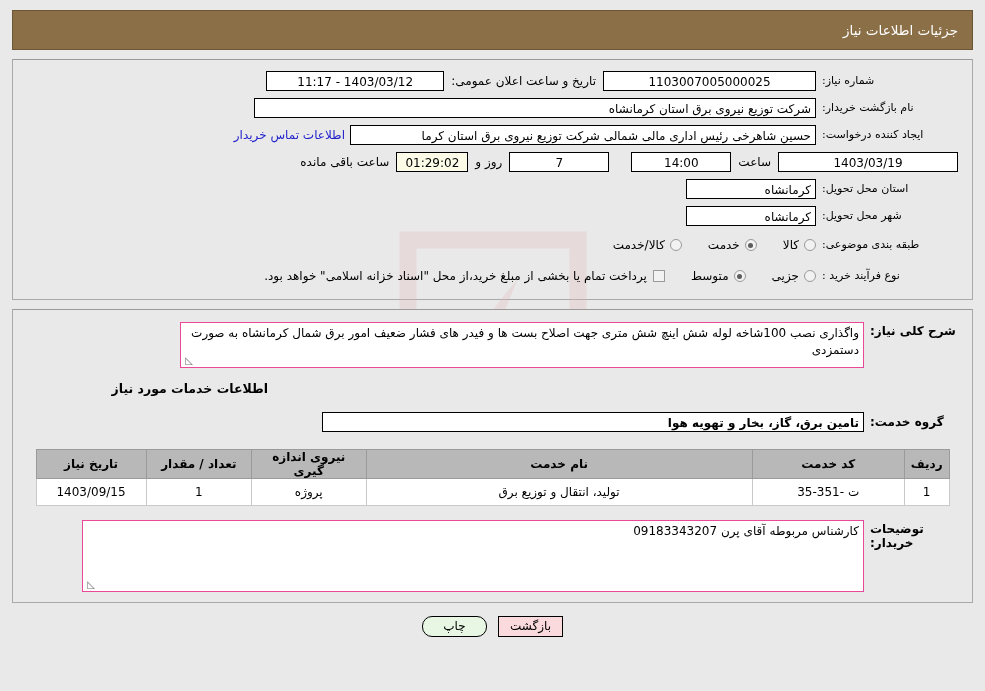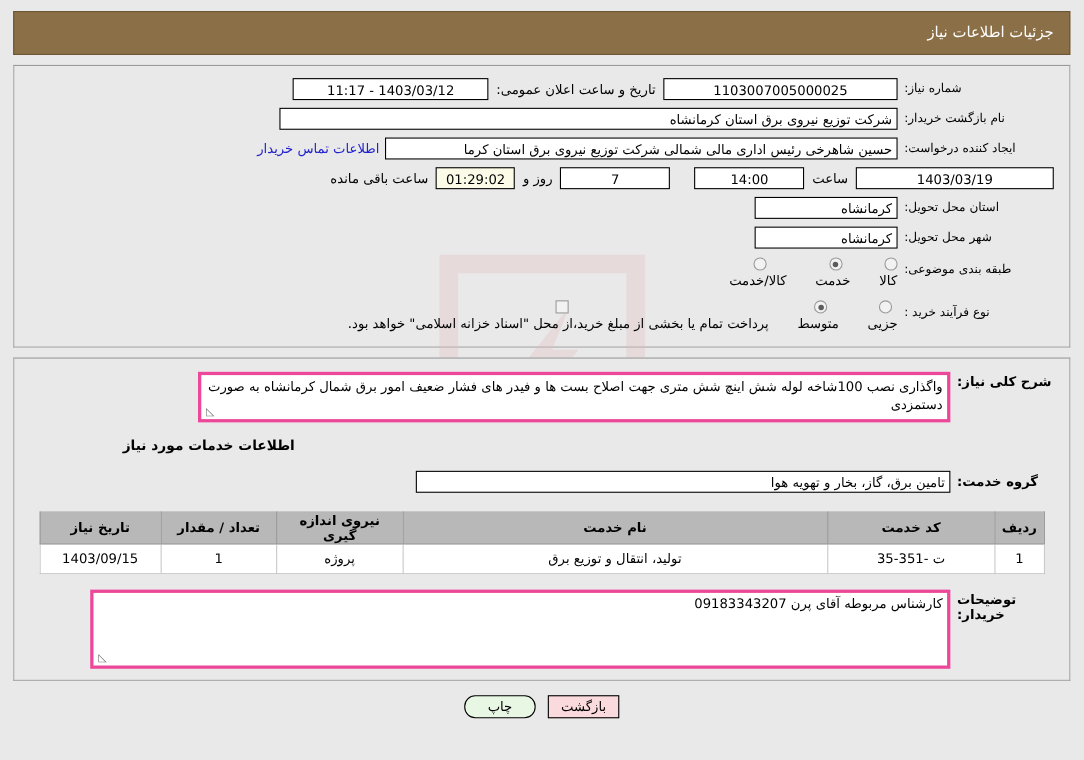--- a/index.html
+++ b/index.html
@@ -135,32 +135,32 @@
   .w-need-no   { width: 213px; }
   .w-announce  { width: 178px; }
   .w-buyer     { width: 562px; }
   .w-creator   { width: 466px; }
   .w-date      { width: 180px; }
   .w-time      { width: 100px; }
   .w-days      { width: 100px; }
   .w-counter   { width: 72px; }
   .w-province  { width: 130px; }
   .w-city      { width: 130px; }
-  .w-group     { width: 486px; }
+  .w-group     { width: 542px; font-weight: bold; }
 
   
   .radio-group {
     display: flex;
     flex-direction: row;
     align-items: center;
     line-height: 18px;
   }
   .radio-item {
     display: flex;
-    flex-direction: column;
+    flex-direction: row;
     align-items: center;
     margin-left: 26px;
     white-space: nowrap;
     cursor: pointer;
     justify-content: center;
   }
   .radio {
     width: 12px;
     height: 12px;
     border-radius: 50%;
@@ -203,21 +203,21 @@
     width: 88px;
     flex: 0 0 88px;
     text-align: left;
     padding-left: 6px;
     padding-top: 2px;
     font-weight: bold;
     font-size: 12px;
   }
   .textarea {
     background: #ffffff;
-    border: 3px solid #ec4899;
+    border: 1px solid #ec4899;
     box-sizing: border-box;
     font-size: 12px;
     line-height: 17px;
     padding: 2px 4px 0 4px;
     text-align: right;
     position: relative;
     overflow: hidden;
   }
   .textarea .grip {
     position: absolute;

